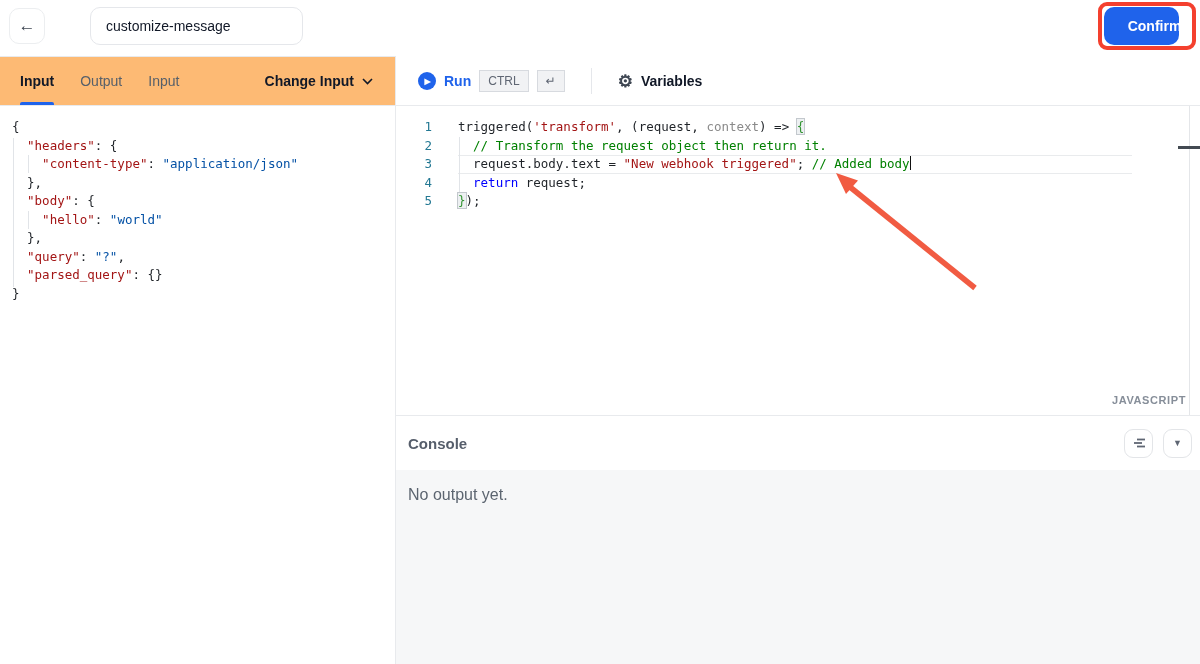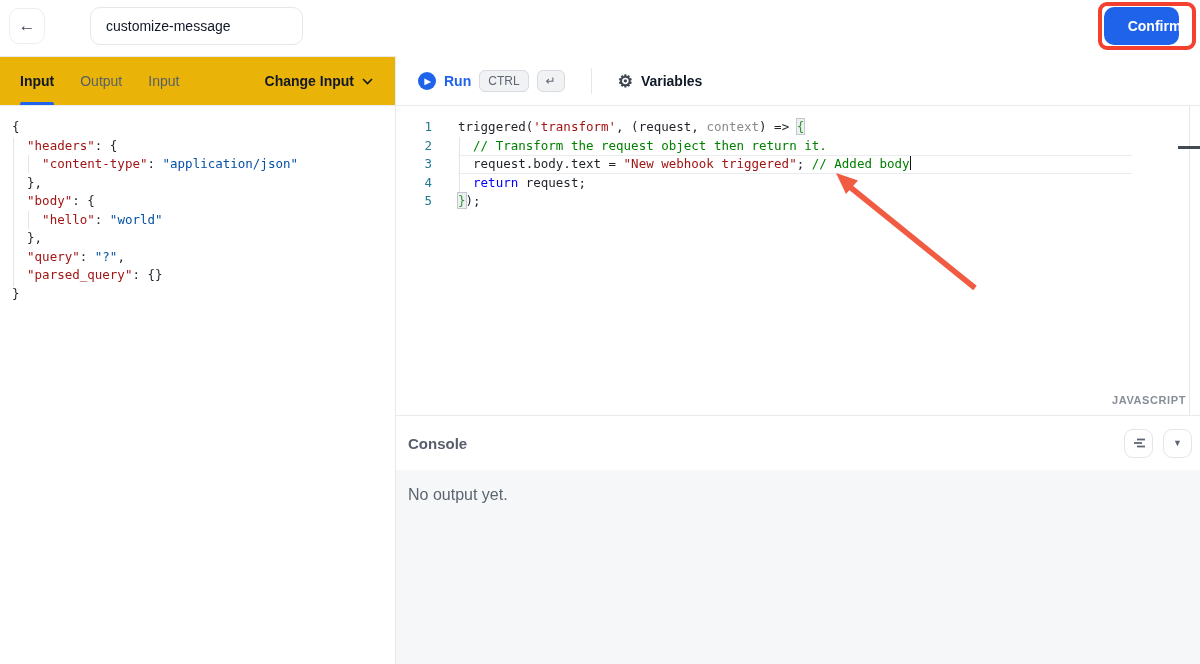--- a/index.html
+++ b/index.html
@@ -17,21 +17,21 @@
     font-family:"Liberation Sans", sans-serif;margin-left:30px; }
   .confirm-hl { position:absolute; top:2px; left:1098px; width:98px; height:48px;
     border:4px solid #f4402e; border-radius:9px; pointer-events:none; }
   .confirm-btn { position:absolute; top:7px; left:1104px; width:75px; height:38px; background:#1f63eb;
     border:none; border-radius:10px; color:#fff; font-size:14px; font-weight:bold; cursor:pointer;
     display:flex; align-items:center; justify-content:center; gap:6px; font-family:"Liberation Sans", sans-serif;padding-left:32px; }
 
   
   .vdivider { position:absolute; top:57px; left:395px; width:1px; height:607px; background:#e8eaed; }
   .tabs-row { position:absolute; top:57px; left:0; width:395px; height:49px; border-bottom:1px solid #e8eaed;
-    display:flex; align-items:center; padding-left:20px; background:#eab308; }
+    display:flex; align-items:center; padding-left:20px; background:#fdba74; }
   .tab { font-size:14px; color:#57606a; margin-right:26px; cursor:pointer; position:relative;
     height:48px; display:flex; align-items:center; }
   .tab.active { color:#111827; font-weight:bold; }
   .tab.active::after { content:""; position:absolute; left:0; right:0; bottom:0; height:3px;
     background:#1f63eb; border-radius:2px 2px 0 0; }
   .change-input { margin-left:auto; margin-right:22px; font-size:14px; font-weight:bold; color:#111827;
     display:flex; align-items:center; gap:8px; cursor:pointer; height:48px; }
 
   .mono { font-family:"DejaVu Sans Mono","Liberation Mono",monospace; font-size:12.5px; }
   .json-panel { position:absolute; top:106px; left:0; width:395px; height:558px; background:#fff; }
@@ -51,21 +51,21 @@
 
   
   .toolbar { position:absolute; top:57px; left:396px; width:804px; height:49px; background:#fff;
     border-bottom:1px solid #e8eaed; display:flex; align-items:center; }
   .run-btn { display:flex; align-items:center; gap:8px; margin-left:22px; cursor:pointer;
     color:#1f63eb; font-size:14px; font-weight:bold; background:none; border:none;
     font-family:"Liberation Sans", sans-serif; }
   .play-circle { width:18px; height:18px; border-radius:50%; background:#1f63eb; display:flex;
     align-items:center; justify-content:center; }
   .play-circle span { color:#fff; font-size:8px; margin-left:1px; }
-  .kbd { background:#f1f2f4; border:1px solid #d7dadf; border-radius:6px; color:#5f6673;
+  .kbd { background:#f1f2f4; border:1px solid #d7dadf; border-radius:0; color:#5f6673;
     font-size:12px; padding:3px 8px; margin-left:8px; }
   .tb-divider { width:1px; height:26px; background:#e5e7eb; margin:0 26px; }
   .variables-btn { display:flex; align-items:center; gap:8px; font-size:14px; font-weight:bold;
     color:#111827; background:none; border:none; cursor:pointer; font-family:"Liberation Sans", sans-serif; }
   .gear { font-size:17px; color:#3e4652; line-height:1; }
 
   
   .editor { position:absolute; top:106px; left:396px; width:804px; height:309px; background:#fff; }
   .gutter { position:absolute; top:12px; left:0; width:36px; text-align:right; color:#237893; }
   .code-lines { position:absolute; top:12px; left:62px; width:674px; }

